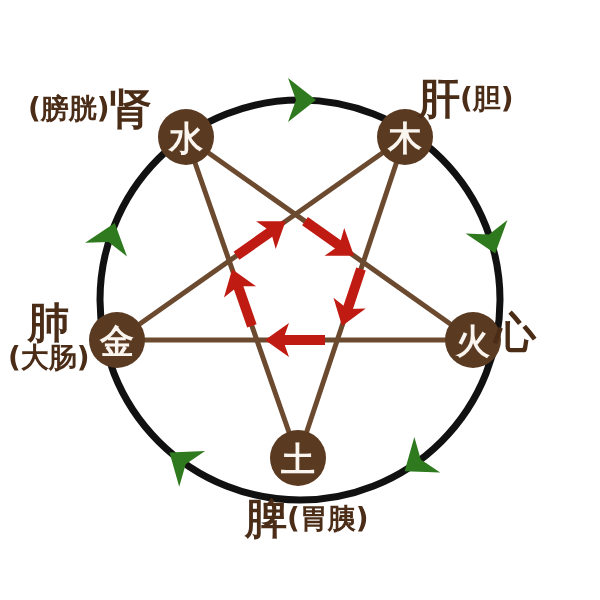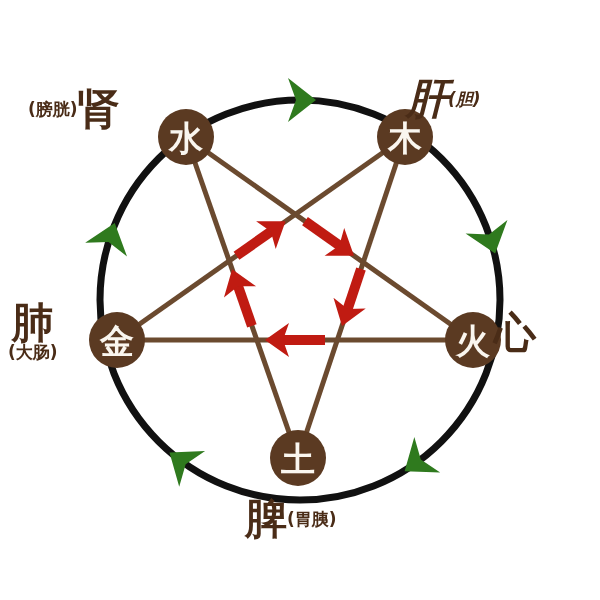--- a/index.html
+++ b/index.html
@@ -23,21 +23,21 @@
     white-space:nowrap;
     font-family:"DejaVu Sans","Liberation Sans",sans-serif;
   }
   .organ-main{
     font-size:42px;
     letter-spacing:0;
     display:inline-block;
     vertical-align:middle;
   }
   .organ-sub{
-    font-size:17px;
+    font-size:28px;
     font-weight:bold;
     display:inline-block;
     vertical-align:middle;
   }
   .node-glyph{
     fill:#faf6ef;
     font-size:34px;
     font-weight:bold;
     font-family:"DejaVu Sans","Liberation Sans",sans-serif;
     text-anchor:middle;
@@ -48,21 +48,21 @@
     right:14px;bottom:6px;
     font-size:30px;
     font-weight:bold;
     color:#fbfafa;
     letter-spacing:2px;
     font-family:"DejaVu Sans","Liberation Sans",sans-serif;
     user-select:none;
   }
   
   #lbl-kidney{ left:28px; top:88px; }
-  #lbl-liver { left:406px; top:78px;font-style:italic; }
+  #lbl-liver { left:418px; top:78px; }
   #lbl-heart { left:494px; top:312px; }
   #lbl-lung  { left:8px;  top:302px; }
   #lbl-spleen{ left:245px; top:498px;text-decoration:underline; }
   #lbl-lung{ text-align:center; }
   #lbl-heart{ text-align:center; }
   .row{ display:block; }
 </style>
 </head>
 <body>
 

